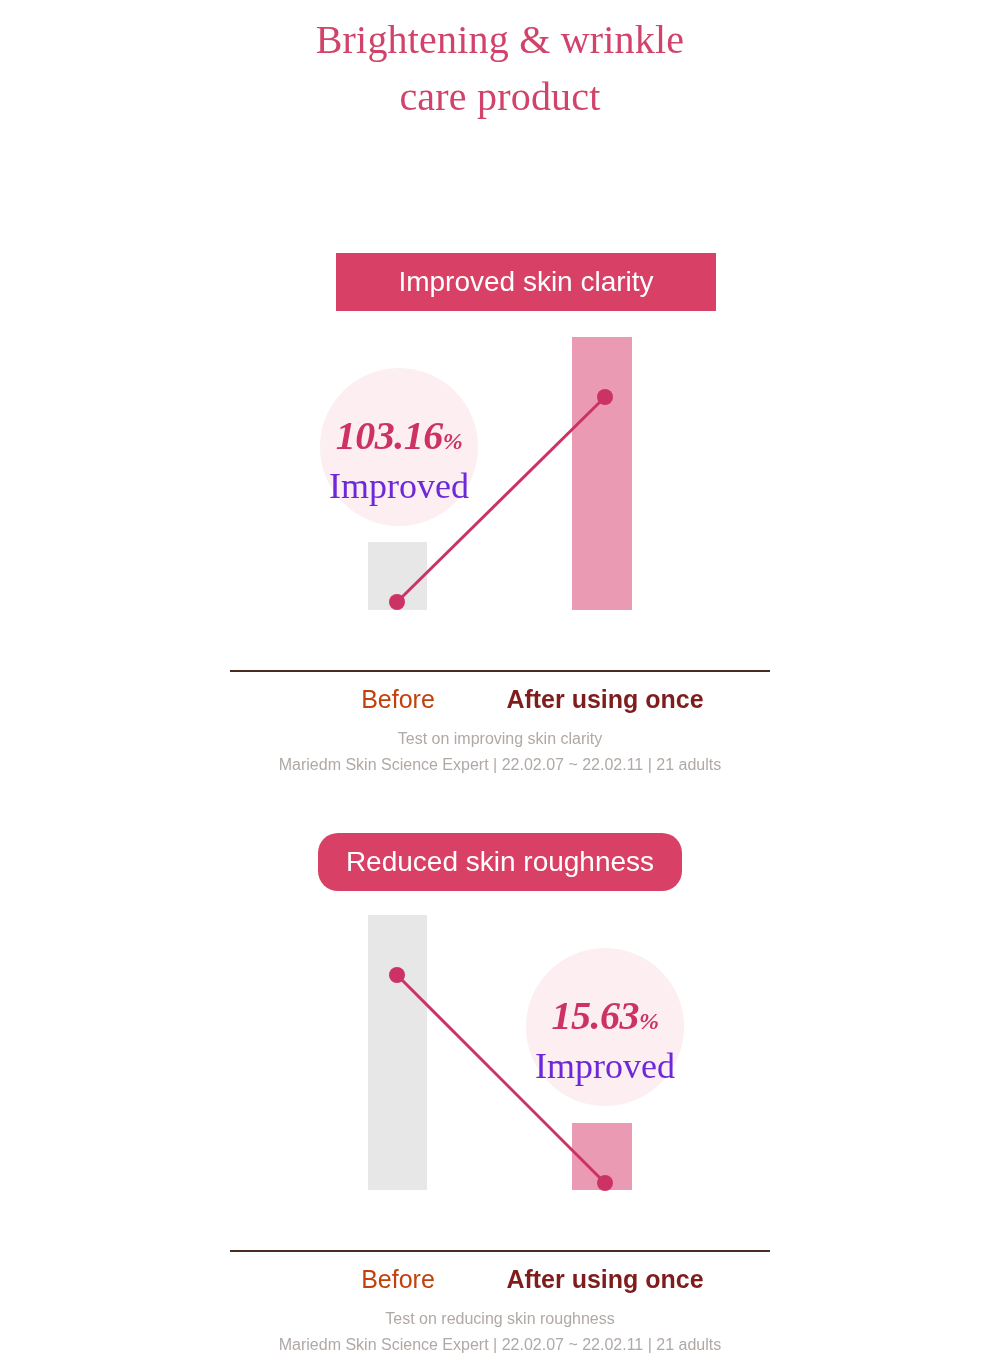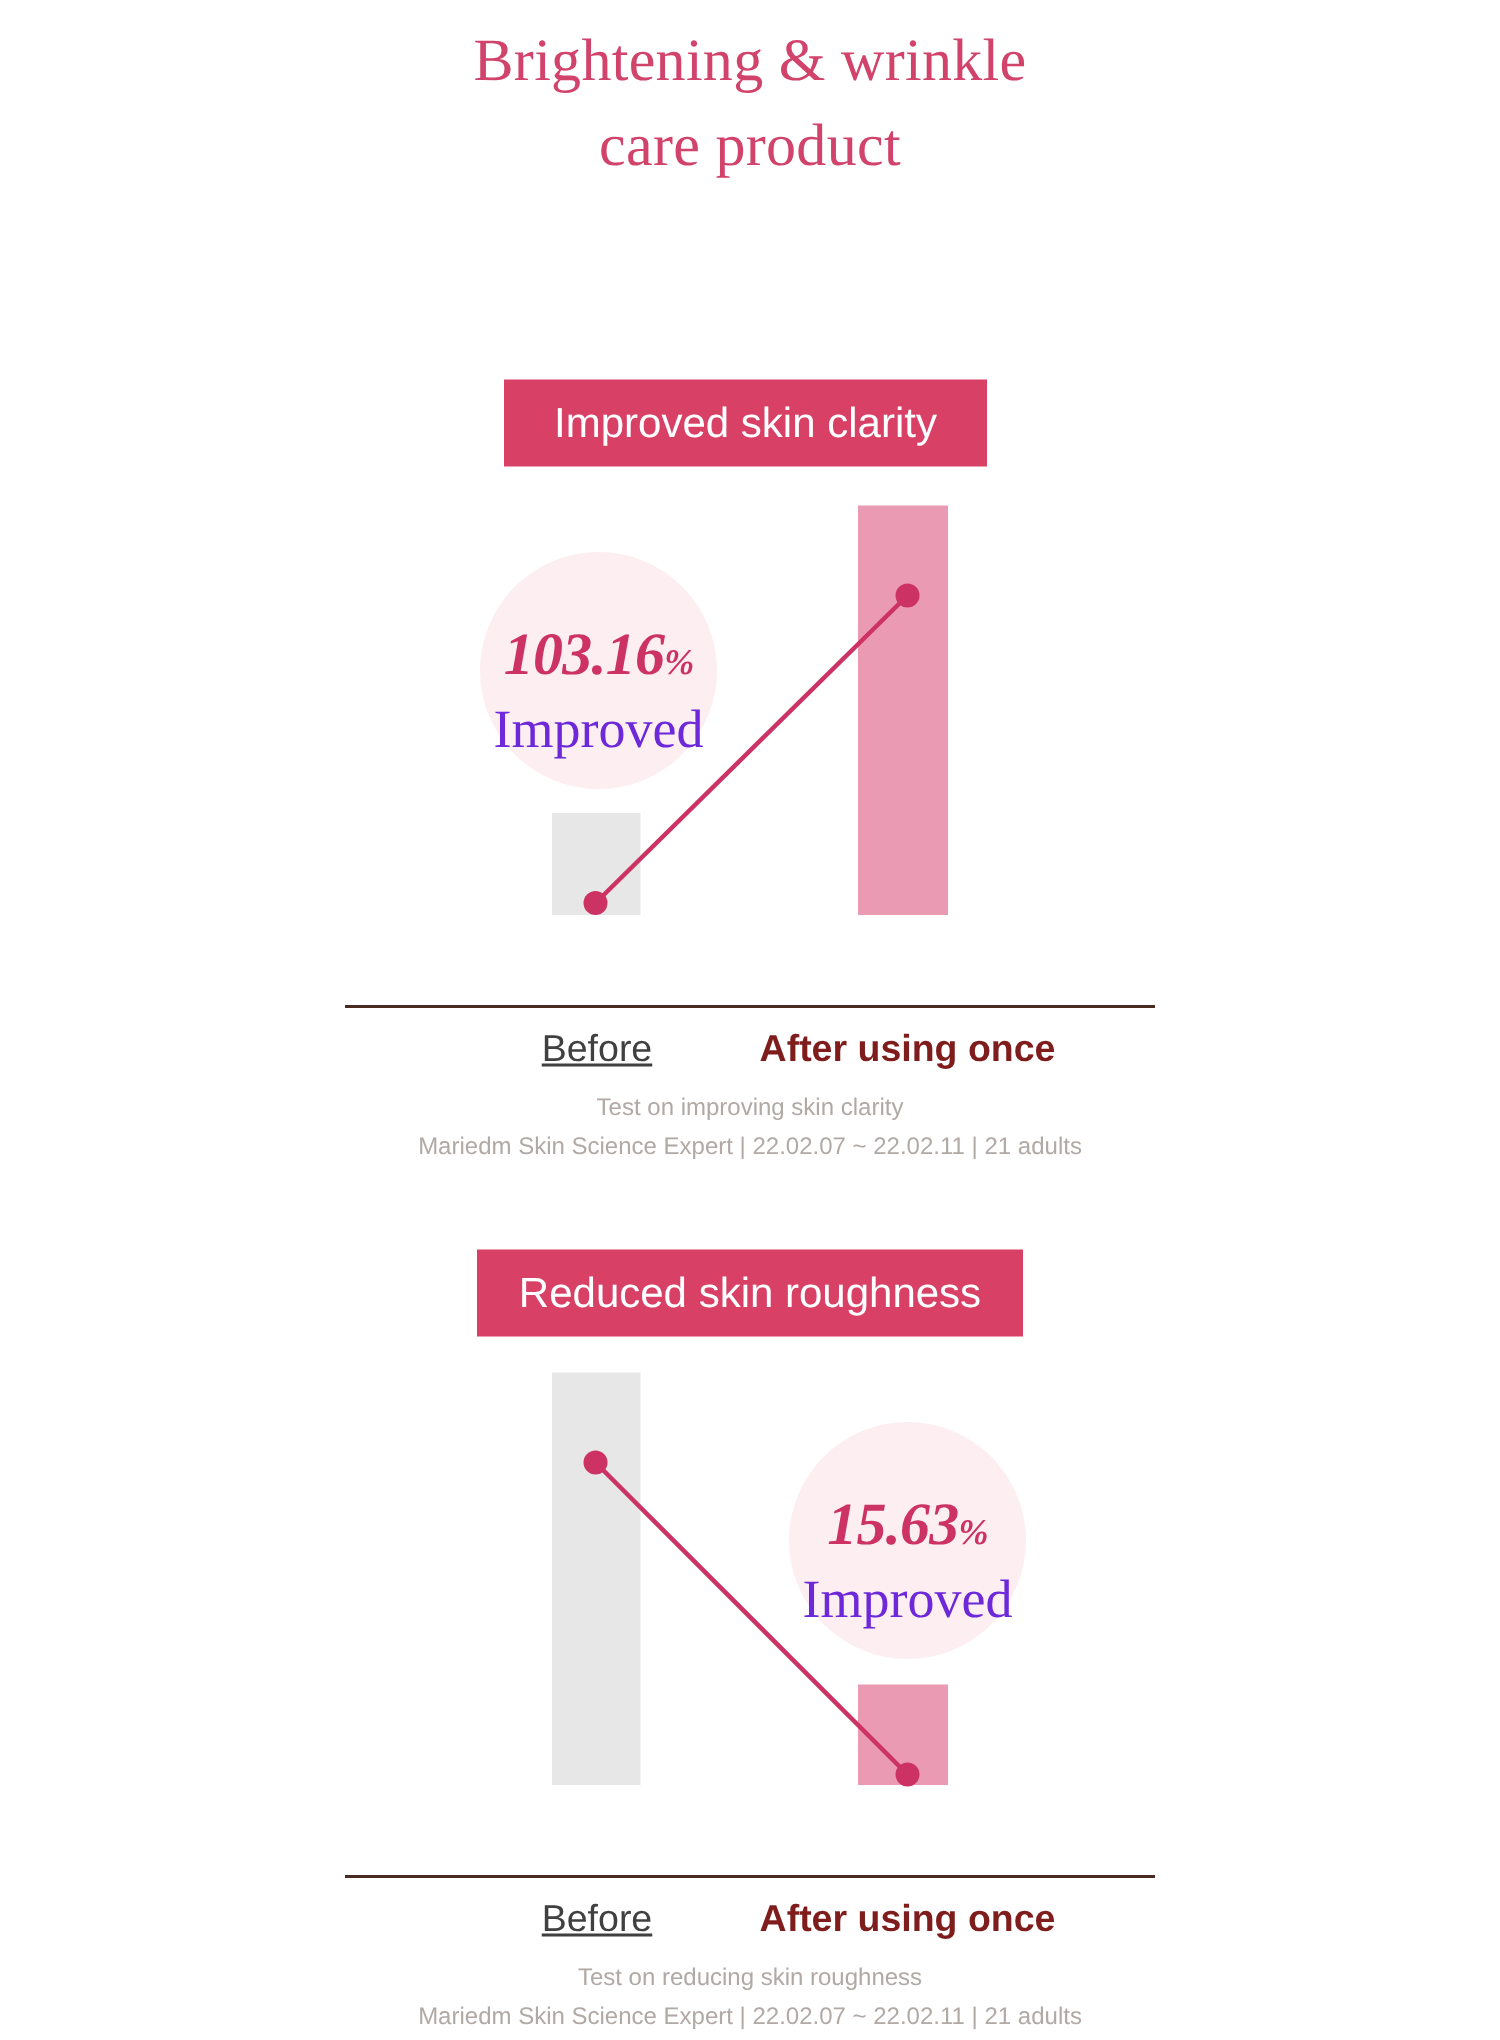--- a/index.html
+++ b/index.html
@@ -52,22 +52,22 @@
     color: #ffffff;
     font-family: "Liberation Sans", sans-serif;
     font-size: 28px;
     font-weight: 400;
     line-height: 58px;
     height: 58px;
     text-align: center;
     white-space: nowrap;
     box-sizing: border-box;
   }
-  #badge-1 { left: 336px; top: 253px; width: 322px; }
-  #badge-2 { left: 318px; top: 833px; width: 364px; }
+  #badge-1 { left: 336px; top: 253px; width: 380px; }
+  #badge-2 { left: 318px; top: 833px; width: 364px; border-radius: 20px; }
 
   
   .chart {
     position: absolute;
     left: 0;
     width: 1000px;
   }
   #chart-1 { top: 340px; height: 440px; }
   #chart-2 { top: 920px; height: 440px; }
 
@@ -148,23 +148,22 @@
   .axis-label {
     position: absolute;
     font-family: "Liberation Sans", sans-serif;
     font-size: 25px;
     line-height: 34px;
     text-align: center;
     white-space: nowrap;
   }
   .axis-label.before {
     left: 298px; width: 200px;
-    color: #404040;
-    font-weight: 400;
-    text-decoration: underline;
+    color: #c2410c;
+    font-weight: 400;
   }
   .axis-label.after {
     left: 505px; width: 200px;
     color: #7f1d1d;
     font-weight: bold;
   }
 
   
   .footnotes {
     position: absolute;

